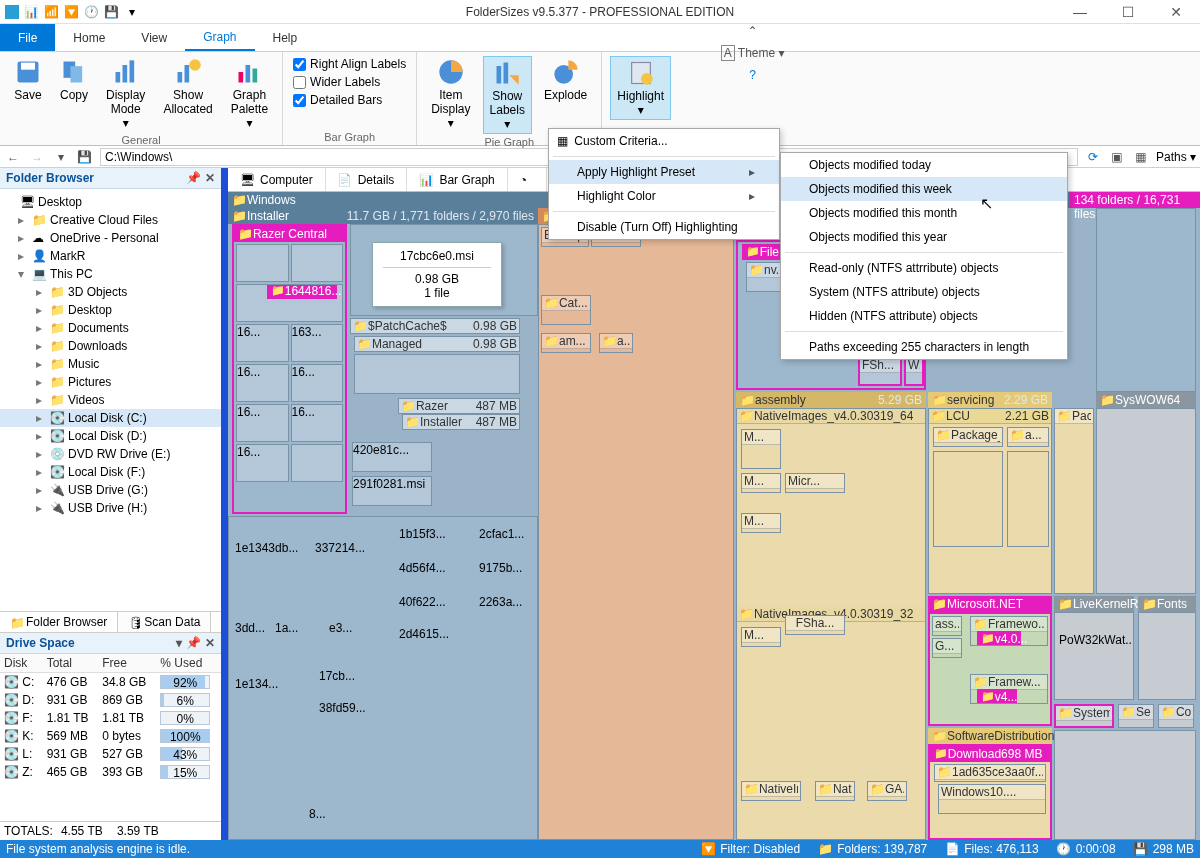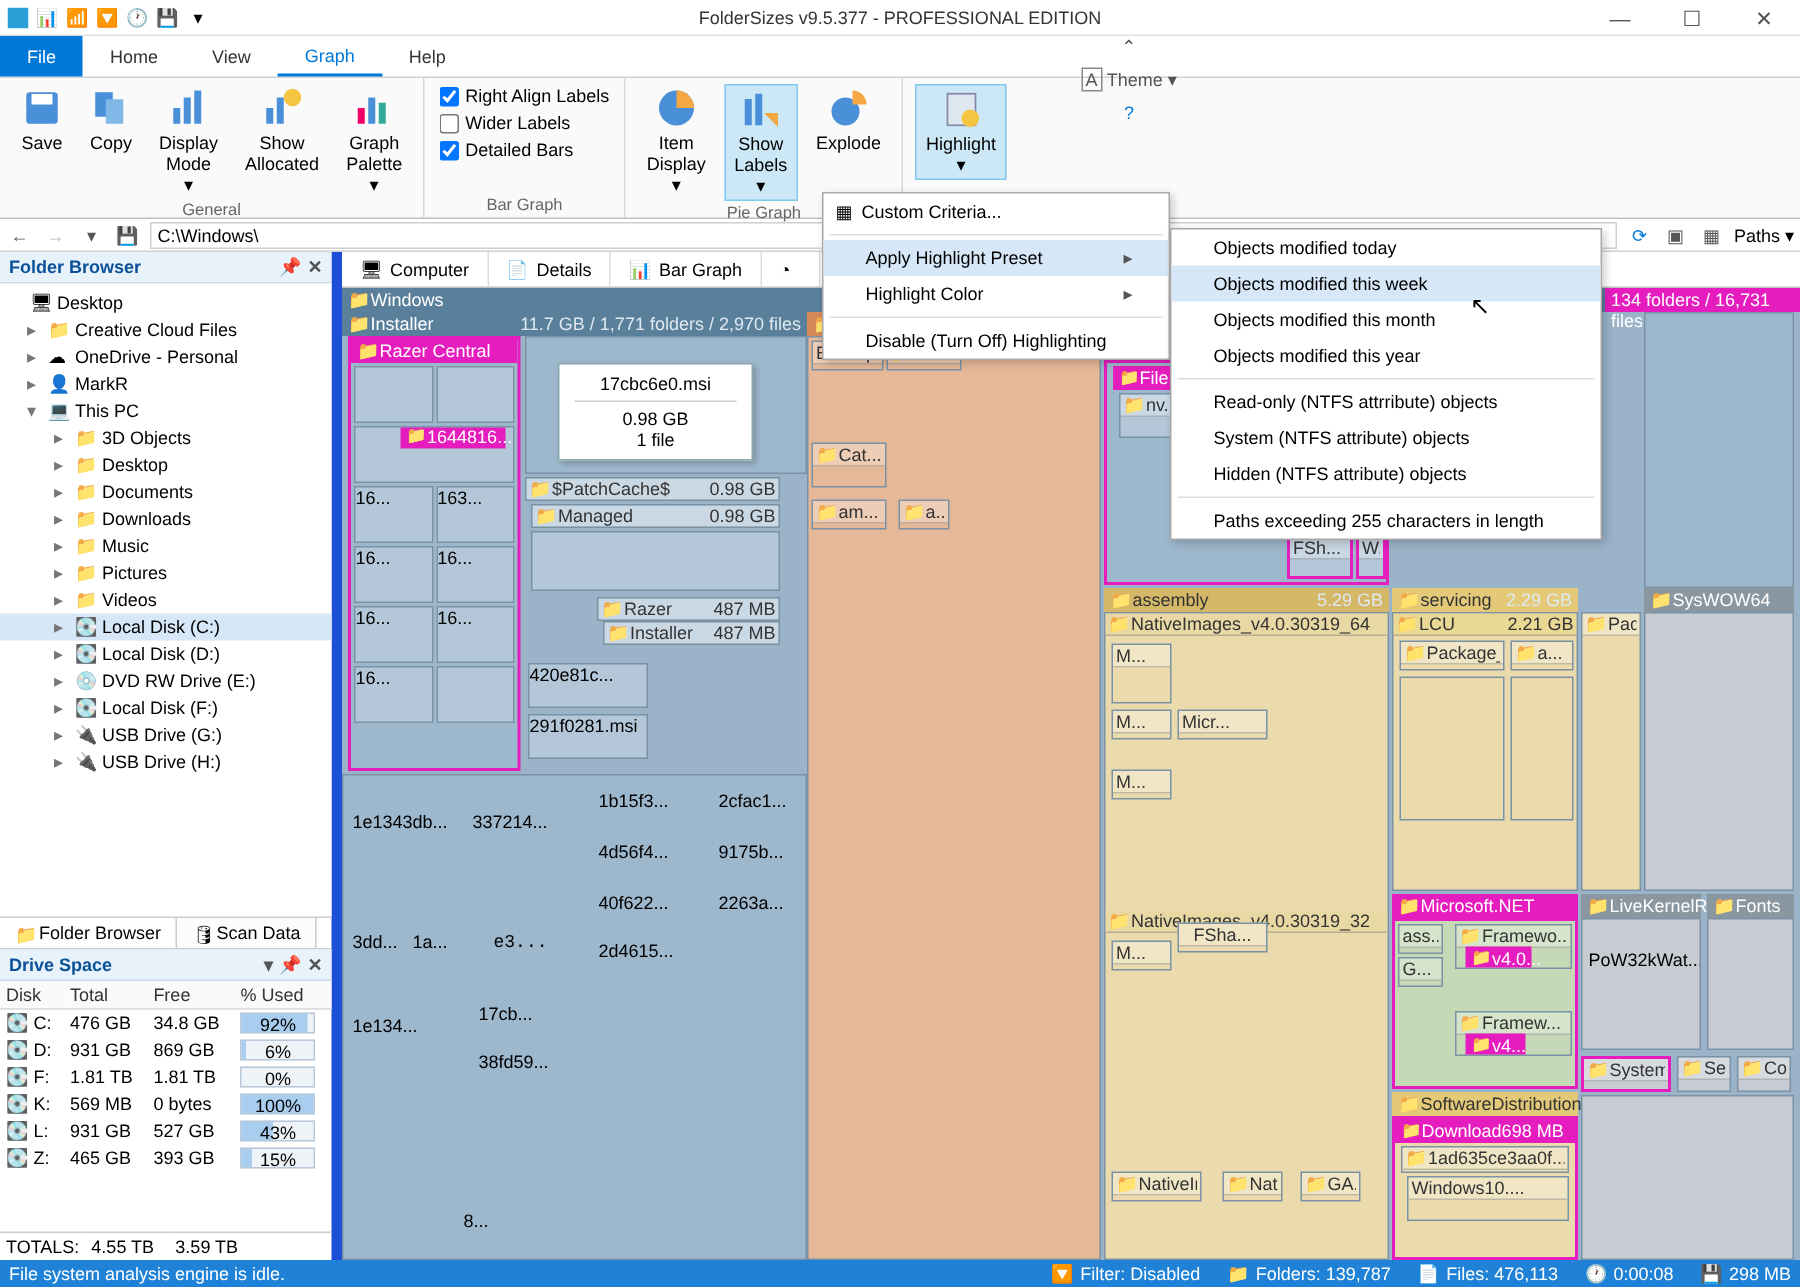--- a/index.html
+++ b/index.html
@@ -517,21 +517,21 @@
           </div>
         </div>
       <div class="tmcell blue2" style="left:124px;top:250px;width:80px;height:30px;"><span>420e81c...</span></div>
       <div class="tmcell blue2" style="left:124px;top:284px;width:80px;height:30px;"><span>291f0281.msi</span></div>
 
       <div class="tmcell blue" style="left:0;top:324px;width:310px;height:324px;">
         <div style="position:absolute;left:6px;top:24px;">1e1343db...</div>
         <div style="position:absolute;left:86px;top:24px;">337214...</div>
         <div style="position:absolute;left:6px;top:104px;">3dd...</div>
         <div style="position:absolute;left:46px;top:104px;">1a...</div>
-        <div style="position:absolute;left:100px;top:104px;font-family:Liberation Mono, monospace;">e3...</div>
+        <div style="position:absolute;left:100px;top:104px;">e3...</div>
         <div style="position:absolute;left:6px;top:160px;">1e134...</div>
         <div style="position:absolute;left:90px;top:152px;">17cb...</div>
         <div style="position:absolute;left:90px;top:184px;">38fd59...</div>
         <div style="position:absolute;left:80px;top:290px;">8...</div>
         <div style="position:absolute;left:170px;top:10px;">1b15f3...</div>
         <div style="position:absolute;left:170px;top:44px;">4d56f4...</div>
         <div style="position:absolute;left:170px;top:78px;">40f622...</div>
         <div style="position:absolute;left:170px;top:110px;">2d4615...</div>
         <div style="position:absolute;left:250px;top:10px;">2cfac1...</div>
         <div style="position:absolute;left:250px;top:44px;">9175b...</div>

